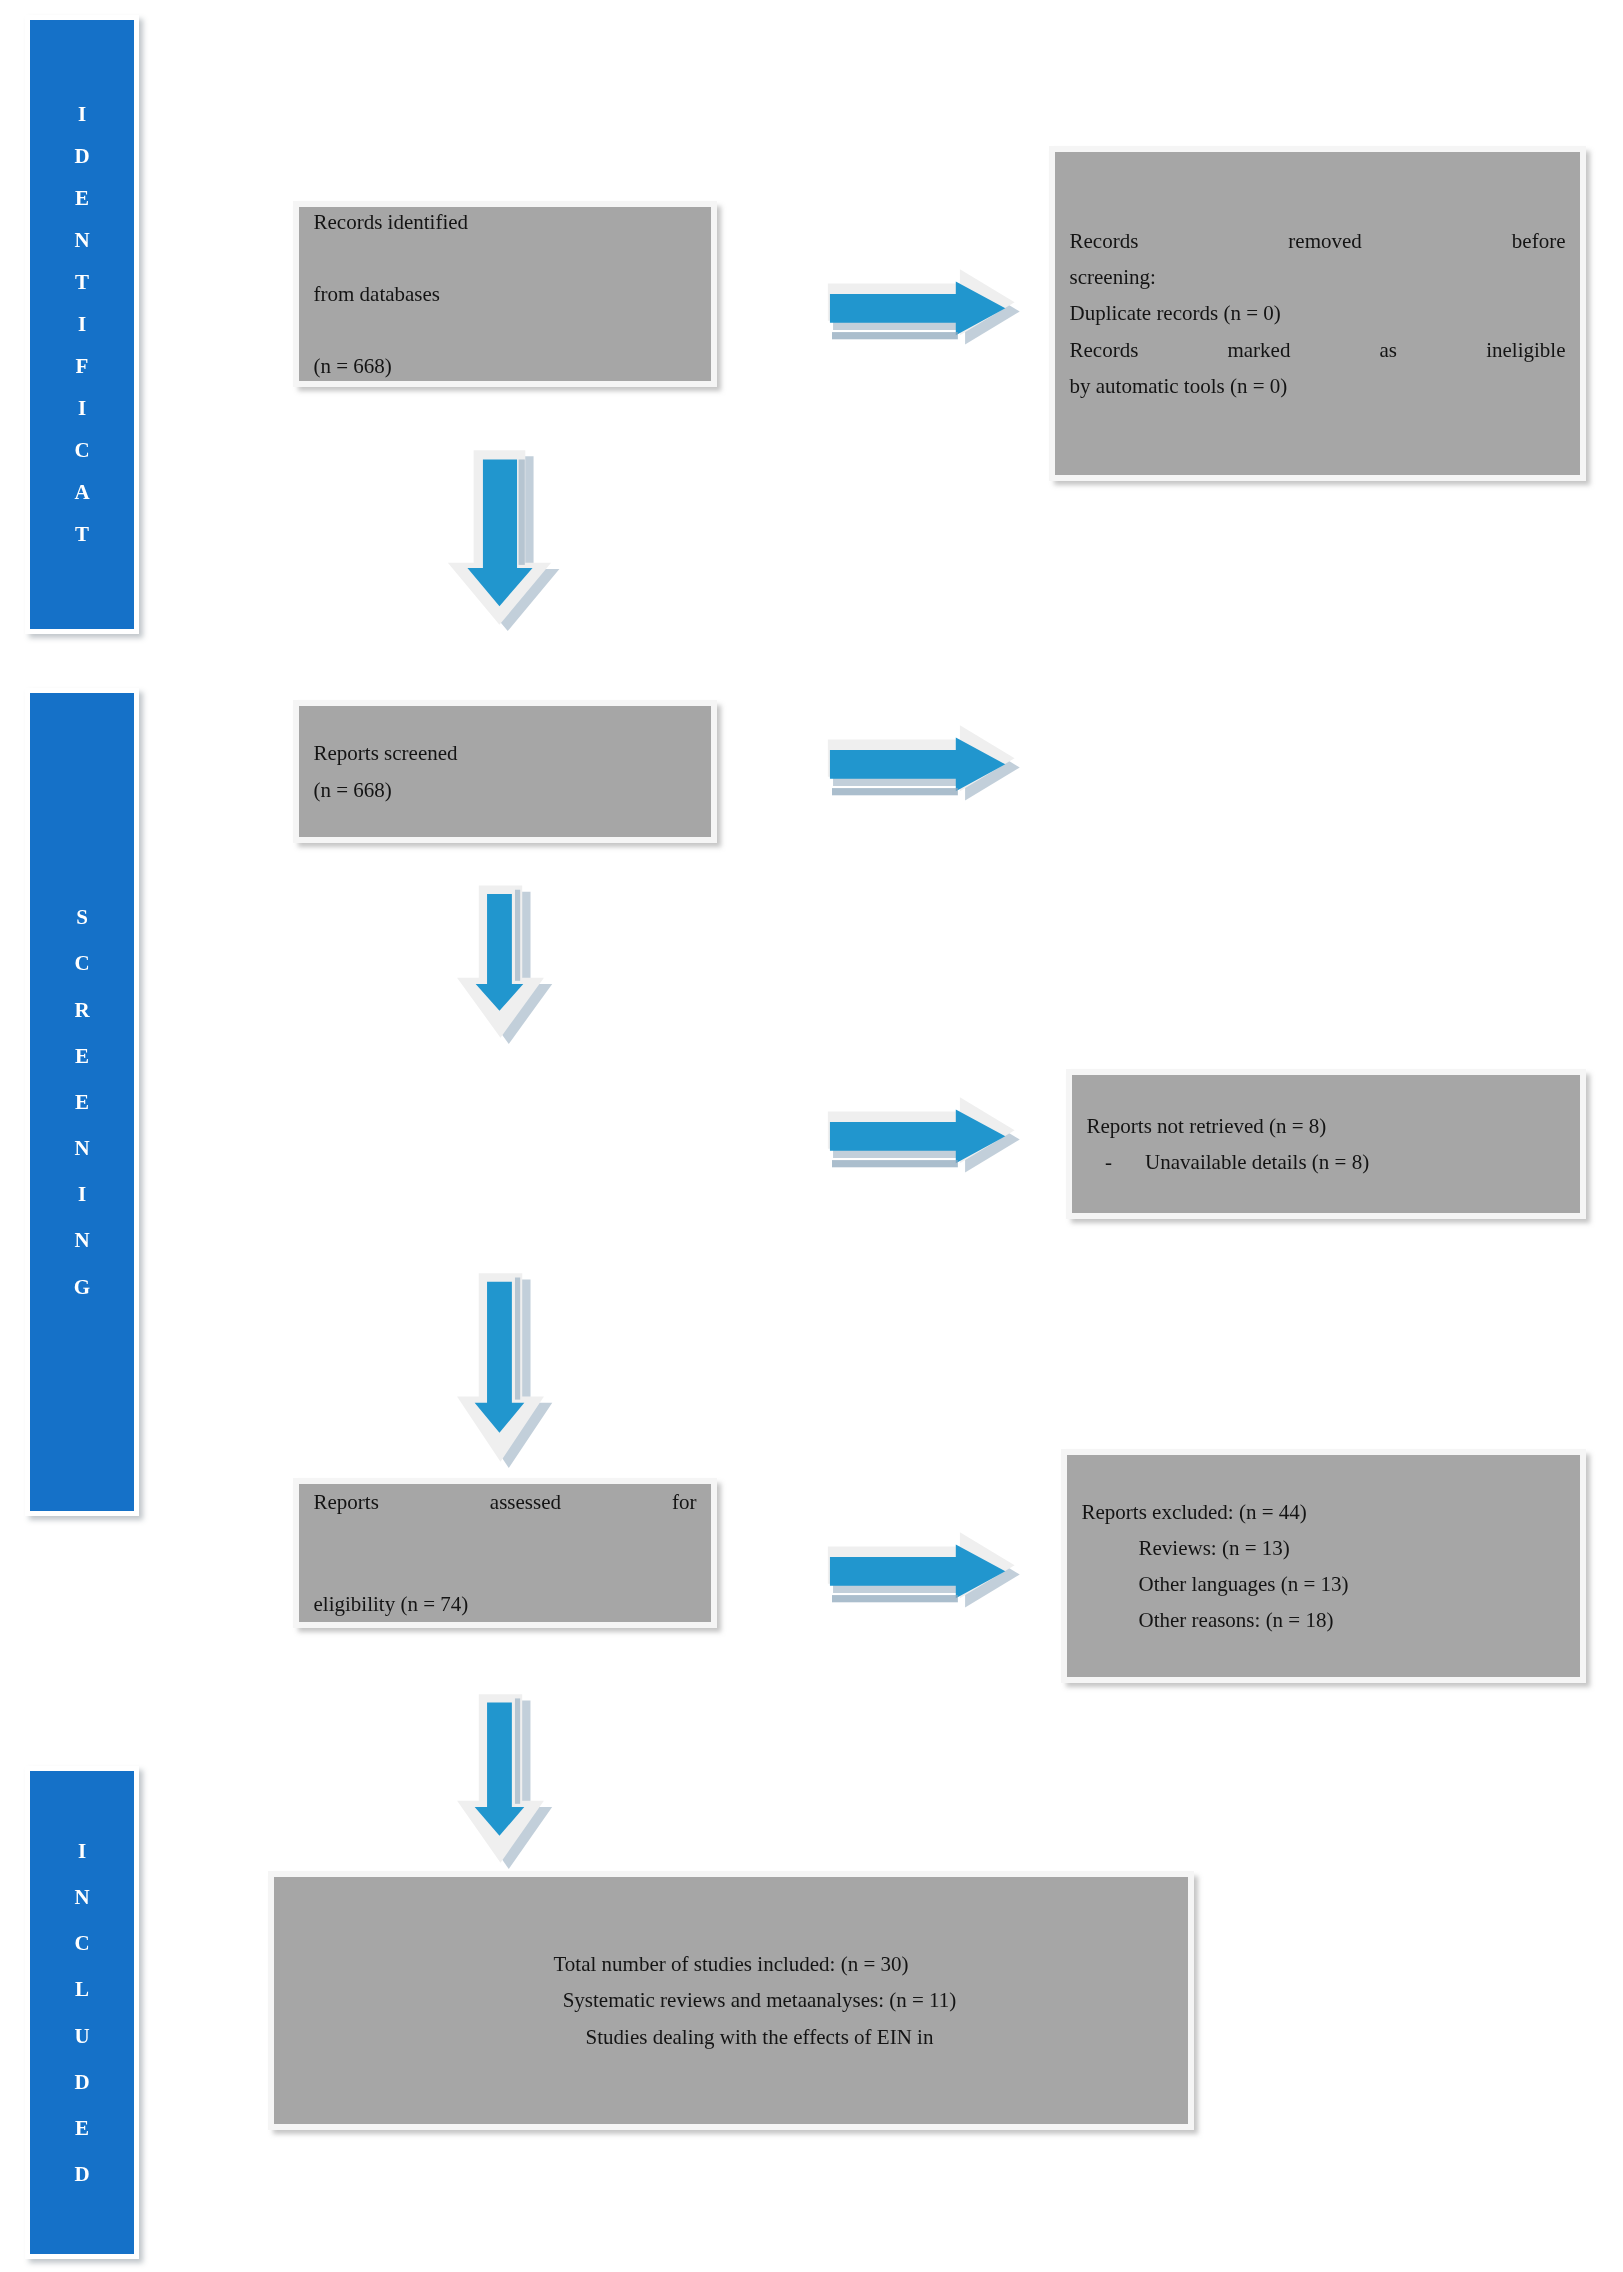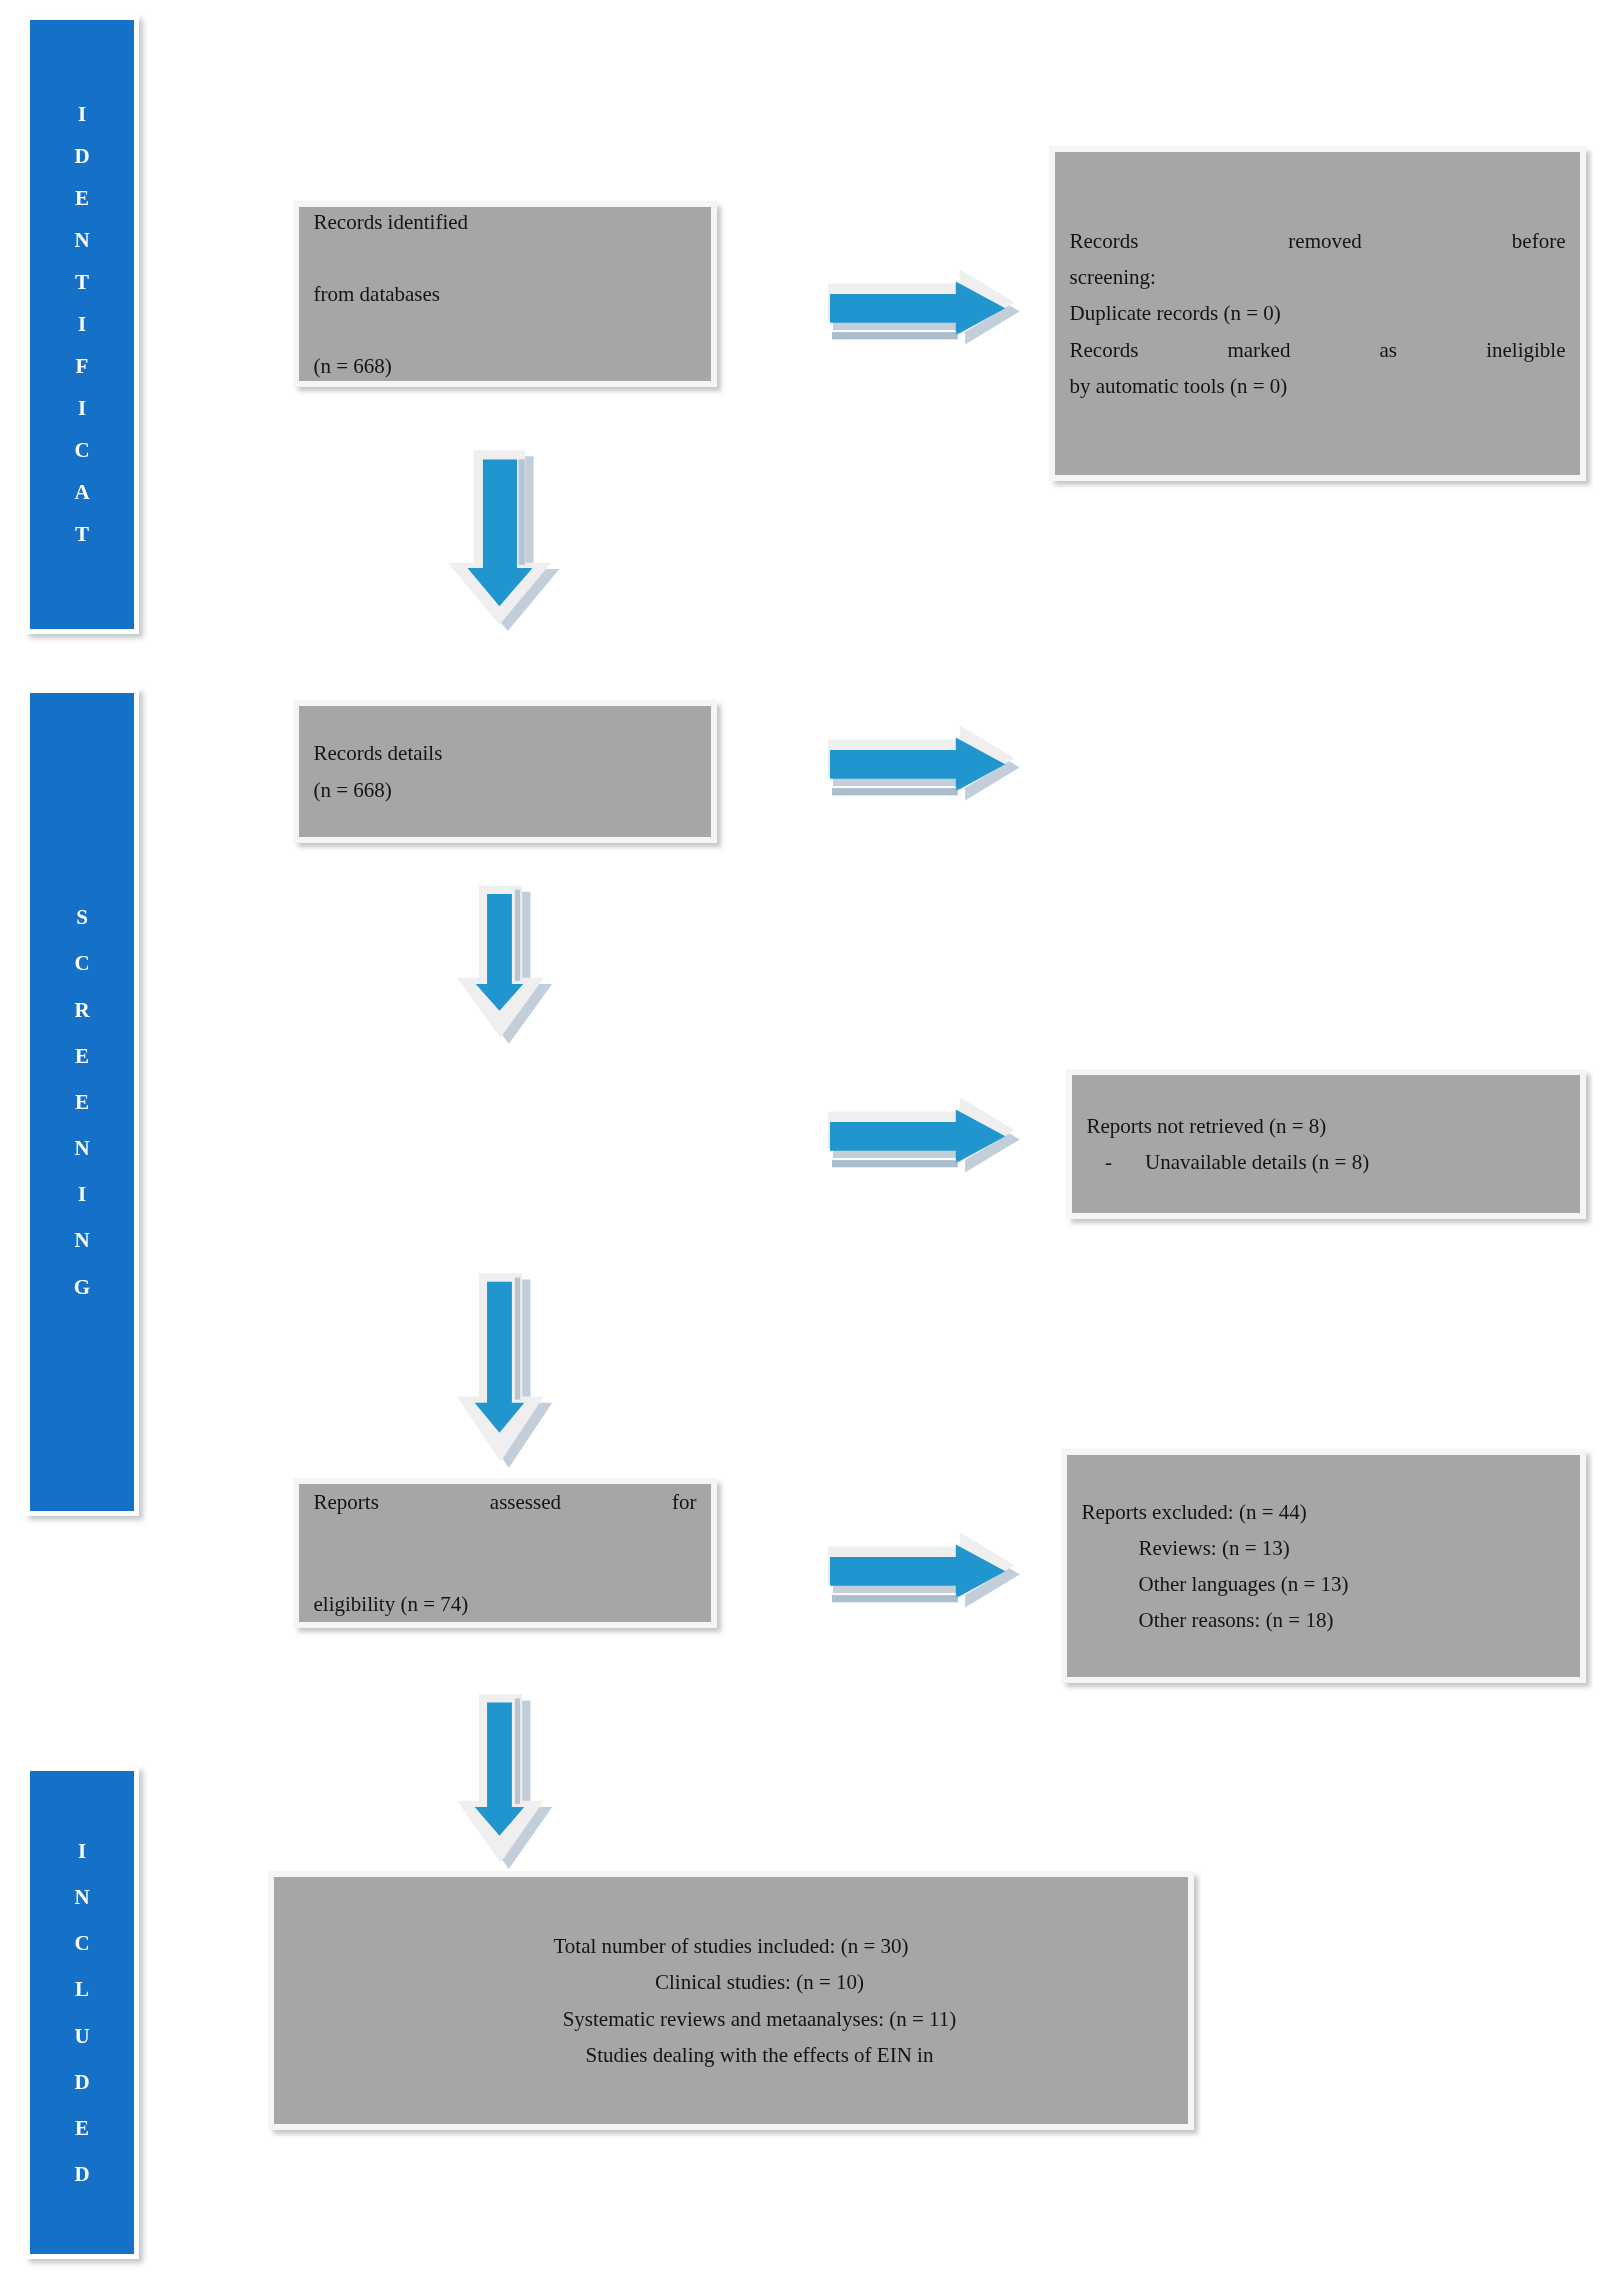--- a/index.html
+++ b/index.html
@@ -134,21 +134,21 @@
 
   <div class="node" style="left:1049px; top:146px; width:537px; height:335px;">
     <p class="just">Records removed before</p>
     <p>screening:</p>
     <p>Duplicate records (n = 0)</p>
     <p class="just">Records marked as ineligible</p>
     <p>by automatic tools (n = 0)</p>
   </div>
 
   <div class="node" style="left:293px; top:700px; width:424px; height:143px;">
-    <p>Records details</p>
+    <p>Reports screened</p>
     <p>(n = 668)</p>
   </div>
 
 
 
   <div class="node" style="left:1066px; top:1069px; width:520px; height:150px;">
     <p>Reports not retrieved (n = 8)</p>
     <p class="bullet">
       <span class="dash">-</span>
       <span>Unavailable details (n = 8)</span>
@@ -162,21 +162,20 @@
 
   <div class="node" style="left:1061px; top:1449px; width:525px; height:234px;">
     <p>Reports excluded: (n = 44)</p>
     <p class="indent1">Reviews: (n = 13)</p>
     <p class="indent1">Other languages (n = 13)</p>
     <p class="indent1">Other reasons: (n = 18)</p>
   </div>
 
   <div class="node" style="left:268px; top:1871px; width:926px; height:259px;align-items:center;">
     <p>Total number of studies included: (n = 30)</p>
-    <p class="indent1">Clinical studies: (n = 10)</p>
     <p class="indent1">Systematic reviews and metaanalyses: (n = 11)</p>
     <p class="indent1">Studies dealing with the effects of EIN in</p>
   </div>
 
   <div class="arrow" style="left:805px; top:264px; width:217px; height:98px;">
     <svg viewBox="0 0 420 190" width="217" height="98" aria-hidden="true">
       <polygon points="44,100 44,38 300,38 300,10 406,74 300,138 300,110 44,110" fill="#8FA8BC" opacity="0.55" transform="translate(10,18)"></polygon>
       <polygon points="44,100 44,38 300,38 300,10 406,74 300,138 300,110 44,110" fill="#EFEFEF"></polygon>
       <polygon points="52,110 52,52 296,52 296,28 392,80 296,132 296,108 52,108" fill="#2196CE" transform="translate(-4,6)"></polygon>
       <rect x="52" y="132" width="244" height="14" fill="#8FA8BC" opacity="0.75"></rect>

